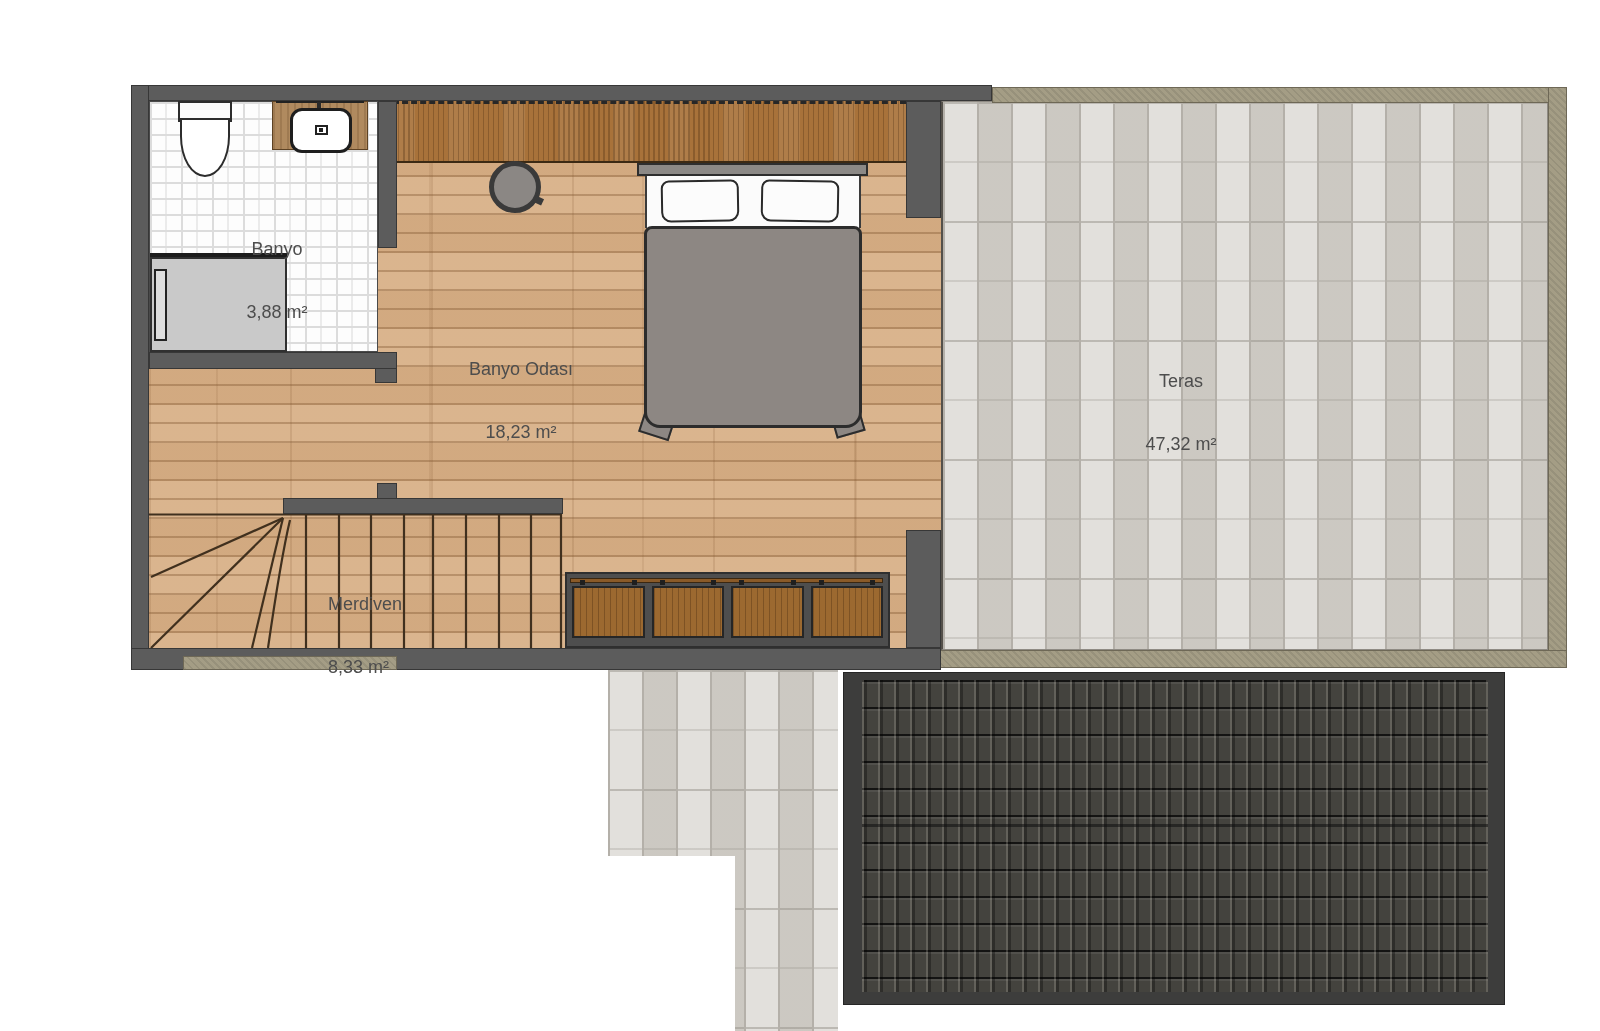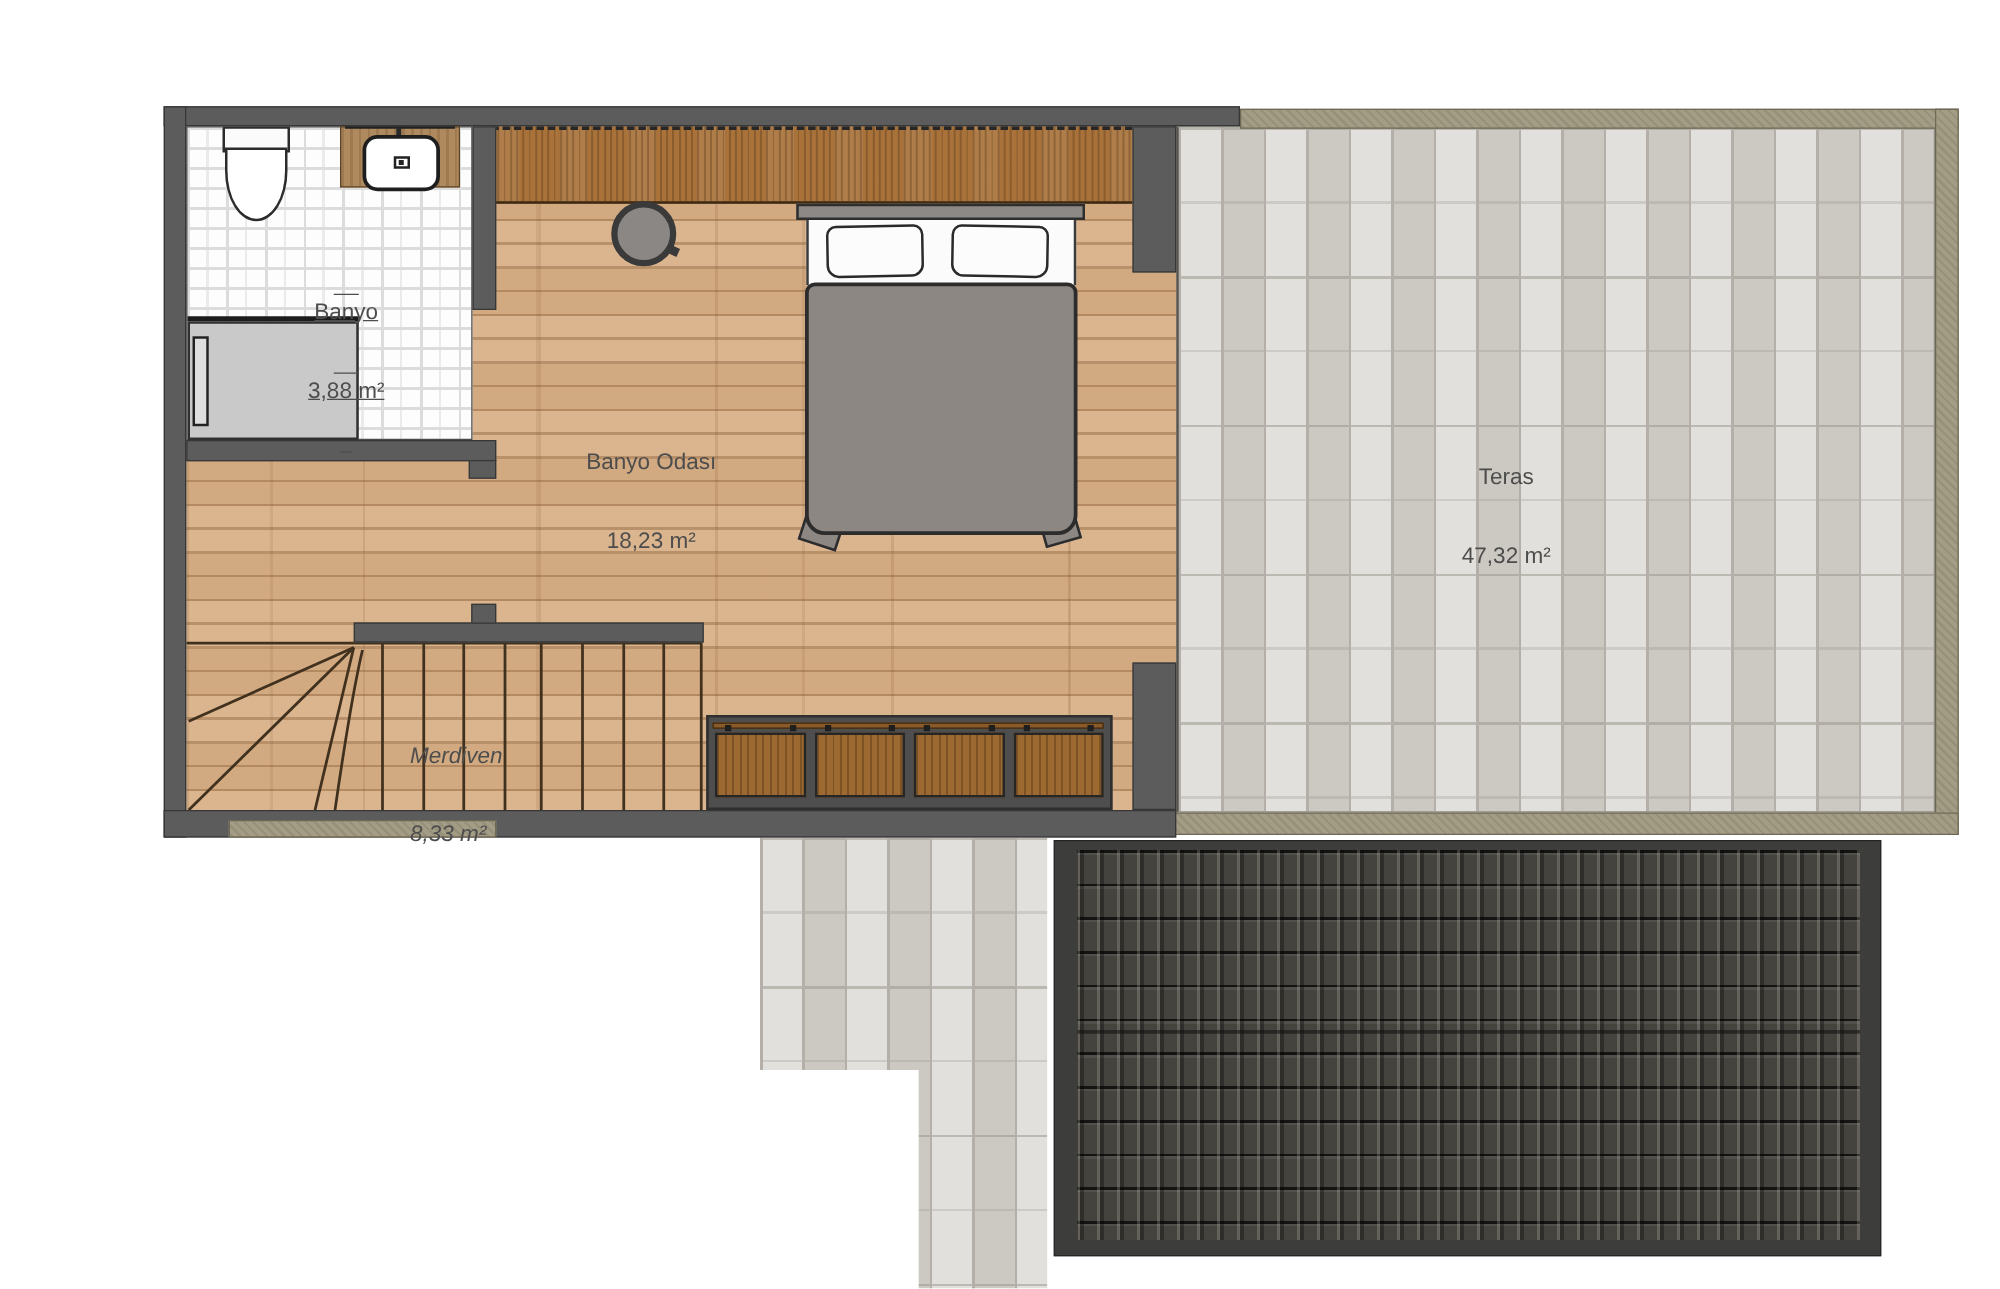--- a/index.html
+++ b/index.html
@@ -170,34 +170,34 @@
     <div class="abs curb" style="left:51px;top:7px;width:214px;height:14px;"></div>
   </div>
   <div class="abs wall" style="left:906px;top:101px;width:35px;height:117px;"></div>
   <div class="abs wall" style="left:906px;top:530px;width:35px;height:118px;"></div>
   <div class="abs wall" style="left:378px;top:101px;width:19px;height:147px;"></div>
   <div class="abs wall" style="left:149px;top:352px;width:248px;height:17px;"></div>
   <div class="abs wall" style="left:375px;top:368px;width:22px;height:15px;"></div>
   <div class="abs wall" style="left:283px;top:498px;width:280px;height:16px;"></div>
   <div class="abs wall" style="left:377px;top:483px;width:20px;height:16px;"></div>
 
-  <div class="abs room-label" style="left:212px;top:197px;width:130px;text-decoration:underline;">
+  <div class="abs room-label" style="left:212px;top:197px;width:130px;">
     <div>Banyo</div>
     <div>3,88 m²</div>
   </div>
 
   <div class="abs room-label" style="left:426px;top:317px;width:190px;">
     <div>Banyo Odası</div>
     <div>18,23 m²</div>
   </div>
 
 
-  <div class="abs room-label left" style="left:328px;top:552px;width:130px;font-style:italic;">
+  <div class="abs room-label left" style="left:328px;top:552px;width:130px;">
     <div>Merdiven</div>
     <div>8,33 m²</div>
   </div>
 
-  <div class="abs room-label" style="left:1120px;top:329px;width:170px;">
+  <div class="abs room-label" style="left:1096px;top:329px;width:170px;">
     <div>Teras</div>
     <div>47,32 m²</div>
   </div>
 
 </div>
 
 </body></html>

